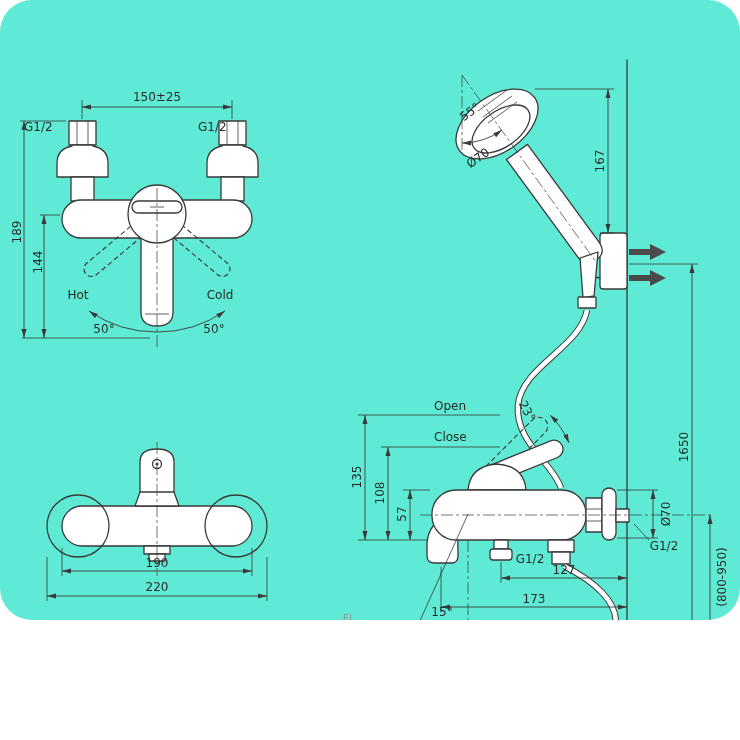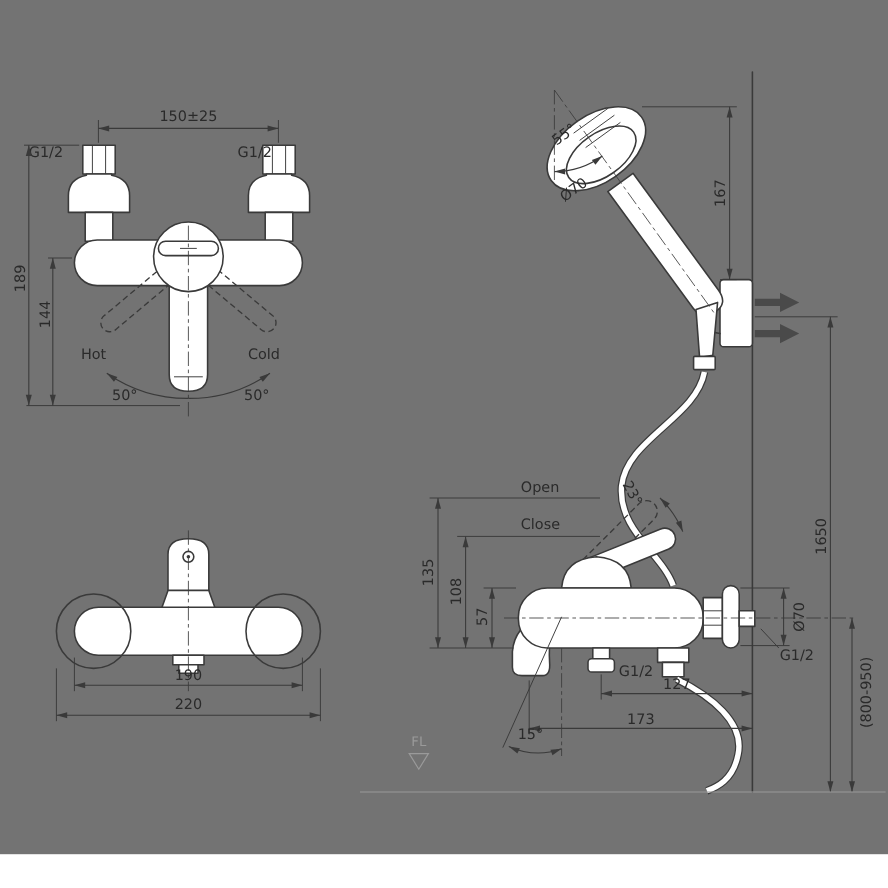--- a/index.html
+++ b/index.html
@@ -1,17 +1,17 @@
 <!DOCTYPE html>
 <html><head>
 <meta charset="utf-8">
 <style>
   html,body{margin:0;padding:0;background:#fff;}
-  .canvas{position:relative;width:740px;height:712px;background:#737373;overflow:hidden;
-          font-family:"DejaVu Sans",sans-serif;}
+  .canvas{position:relative;width:740px;height:620px;background:#5eead4;overflow:hidden;
+          font-family:"DejaVu Sans",sans-serif;border-radius:32px;}
   svg{position:absolute;left:0;top:0;}
   .ol  {fill:#ffffff;stroke:#3a3a3a;stroke-width:1.3;stroke-linejoin:round;}
   .oln {fill:none;stroke:#3a3a3a;stroke-width:1.3;stroke-linejoin:round;stroke-linecap:round;}
   .thin{fill:none;stroke:#3a3a3a;stroke-width:0.8;}
   .dim {fill:none;stroke:#3a3a3a;stroke-width:0.9;marker-start:url(#arr);marker-end:url(#arr);}
   .dime{fill:none;stroke:#3a3a3a;stroke-width:0.9;marker-end:url(#arr);}
   .cl  {fill:none;stroke:#3a3a3a;stroke-width:0.7;stroke-dasharray:12 3 3 3;}
   .dash{fill:none;stroke:#3a3a3a;stroke-width:1.1;stroke-dasharray:5 3;}
   .txt {fill:#2a2a2a;font-size:12px;font-family:"DejaVu Sans",sans-serif;}
   .fl-txt{fill:#9a9a9a;font-size:11px;font-family:"DejaVu Sans",sans-serif;}

